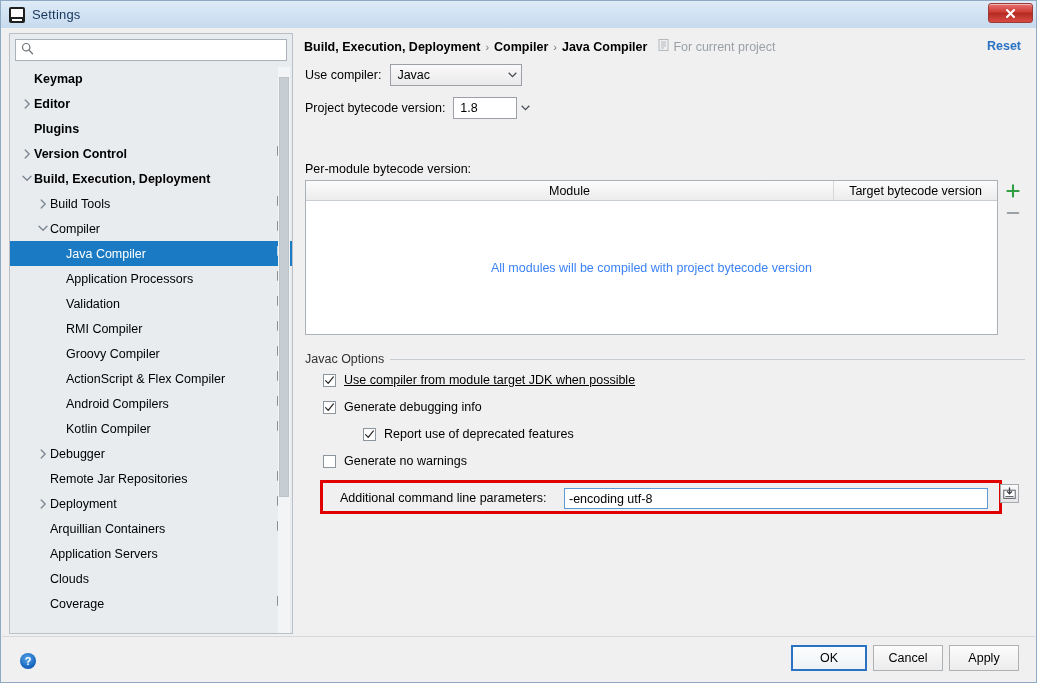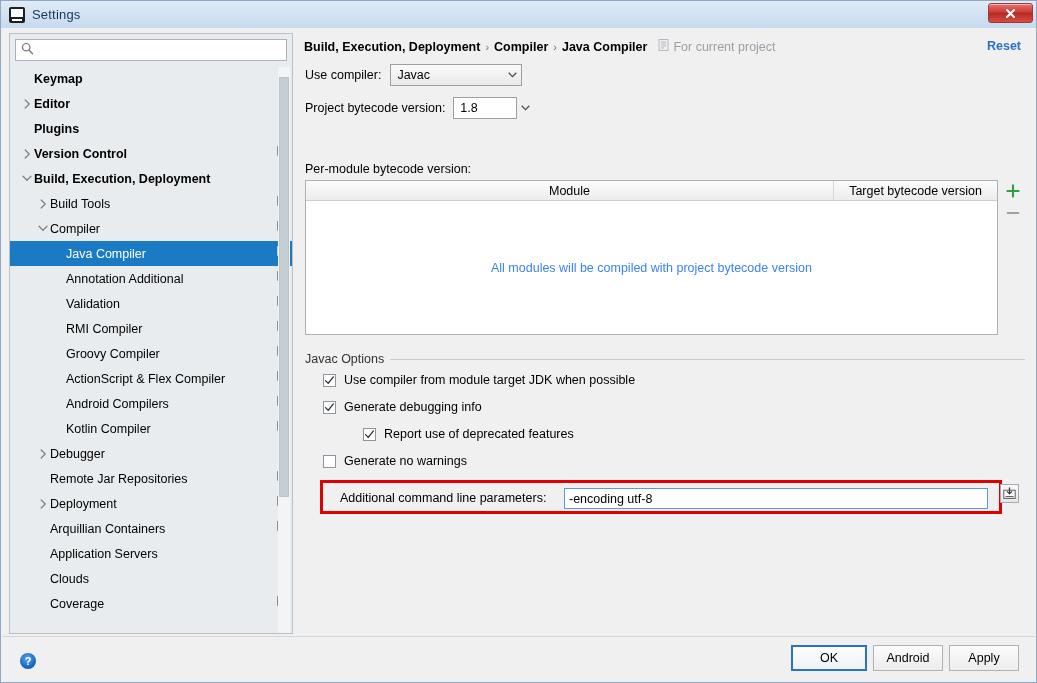--- a/index.html
+++ b/index.html
@@ -337,21 +337,21 @@
             <span class="arrow"></span>
             <span class="tree-label">Java Compiler</span>
             <span class="copy-ic"><svg width="11" height="12" viewBox="0 0 11 12">
                 <rect x="0.6" y="0.6" width="7" height="8.6" stroke="currentColor" fill="none" opacity="0.8"></rect>
                 <rect x="3.2" y="2.8" width="7" height="8.6" stroke="currentColor" fill="none" opacity="0.8"></rect>
               </svg></span>
           </div>
           <div class="tree-row">
             <span style="width: 42px; flex: 0 0 auto;"></span>
             <span class="arrow"></span>
-            <span class="tree-label">Annotation Additional</span>
+            <span class="tree-label">Application Processors</span>
             <span class="copy-ic"><svg width="11" height="12" viewBox="0 0 11 12">
                 <rect x="0.6" y="0.6" width="7" height="8.6" stroke="currentColor" fill="none" opacity="0.8"></rect>
                 <rect x="3.2" y="2.8" width="7" height="8.6" stroke="currentColor" fill="none" opacity="0.8"></rect>
               </svg></span>
           </div>
           <div class="tree-row">
             <span style="width: 42px; flex: 0 0 auto;"></span>
             <span class="arrow"></span>
             <span class="tree-label">Validation</span>
             <span class="copy-ic"><svg width="11" height="12" viewBox="0 0 11 12">
@@ -532,21 +532,21 @@
           <svg width="14" height="14" viewBox="0 0 14 14">
             <path d="M1.6 7 H12.4" stroke="#9aa0a6" stroke-width="1.8" stroke-linecap="round"></path>
           </svg>
         </div>
       </div>
 
       <div id="javac-group">
         <div id="javac-line"></div>
         <div id="javac-title">Javac Options</div>
 
-        <div class="cbrow" style="top:22px;">
+        <div class="cbrow" style="top:22px;text-decoration:underline;">
           <span class="cbox">
             <svg width="11" height="11" viewBox="0 0 11 11">
               <path d="M1.6 5.6 L4.2 8.4 L9.4 1.9" stroke="#2b2b2b" stroke-width="1.25" fill="none" stroke-linecap="round" stroke-linejoin="round"></path>
             </svg>
           </span>
           <span class="clabel">Use compiler from module target JDK when possible</span>
         </div>
 
         <div class="cbrow" style="top:49px;">
           <span class="cbox">
@@ -582,16 +582,16 @@
         <rect x="0.8" y="3.2" width="11.4" height="8.2" stroke="#5a6066" fill="#ffffff"></rect>
         <path d="M6.5 0.8 V6.6 M4.3 4.6 L6.5 6.9 L8.7 4.6" stroke="#3a4046" stroke-width="1.3" fill="none" stroke-linecap="round" stroke-linejoin="round"></path>
         <path d="M2.4 9.6 H10.6" stroke="#5a6066" stroke-width="1.1"></path>
       </svg>
     </div>
   </div>
 
   <div id="bottombar">
     <div id="help-btn">?</div>
     <div class="dbtn default" id="ok-btn">OK</div>
-    <div class="dbtn" id="cancel-btn">Android</div>
+    <div class="dbtn" id="cancel-btn">Cancel</div>
     <div class="dbtn" id="apply-btn">Apply</div>
   </div>
 </div>
 
 </body></html>

